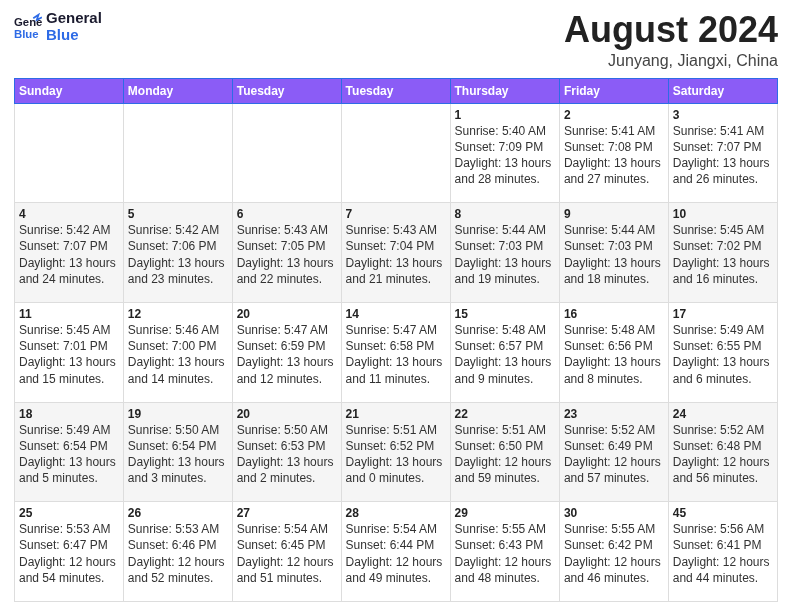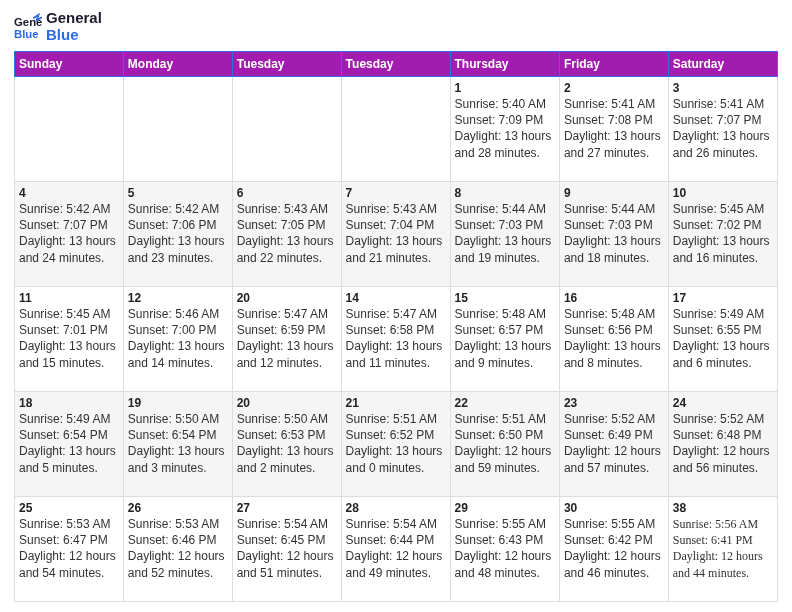--- a/index.html
+++ b/index.html
@@ -45,21 +45,21 @@
       font-size: 16px;
       color: #444;
       margin-top: 2px;
     }
     table {
       width: 100%;
       border-collapse: collapse;
       flex: 1;
     }
     thead tr {
-      background-color: #a21caf;
+      background-color: #8b5cf6;
     }
     thead th {
       color: #fff;
       font-size: 12px;
       font-weight: bold;
       padding: 5px 4px;
       border: 1px solid #2e6be6;
       text-align: left;
     }
     tbody tr {
@@ -109,20 +109,22 @@
         <text x="0" y="28" font-size="13" font-weight="bold" fill="#2e6be6" font-family="Arial">Blue</text>
 
         <polyline points="22,6 28,2 26,8 32,5" stroke="#2e6be6" stroke-width="2" fill="none"></polyline>
       </svg>
       <div style="display:flex;flex-direction:column;line-height:1.1;">
         <span style="font-size:15px;font-weight:bold;color:#1a1a2e;">General</span>
         <span style="font-size:15px;font-weight:bold;color:#2e6be6;">Blue</span>
       </div>
     </div>
     <div class="title-block">
+      <div class="main-title">August 2024</div>
+      <div class="sub-title">Junyang, Jiangxi, China</div>
     </div>
   </div>
 
   <table>
     <thead>
       <tr>
         <th>Sunday</th>
         <th>Monday</th>
         <th>Tuesday</th>
         <th>Tuesday</th>
@@ -349,22 +351,22 @@
 and 48 minutes.</div>
           </td>
           <td>
             <span class="day-num">30</span>
             <div class="day-info" style="white-space: pre-line;">Sunrise: 5:55 AM
 Sunset: 6:42 PM
 Daylight: 12 hours
 and 46 minutes.</div>
           </td>
           <td>
-            <span class="day-num">38</span>
-            <div class="day-info" style="white-space: pre-line; font-family: Liberation Serif, serif;">Sunrise: 5:56 AM
+            <span class="day-num">45</span>
+            <div class="day-info" style="white-space: pre-line;">Sunrise: 5:56 AM
 Sunset: 6:41 PM
 Daylight: 12 hours
 and 44 minutes.</div>
           </td>
         </tr>
       </tbody>
   </table>
 </div>
 
 </body></html>

